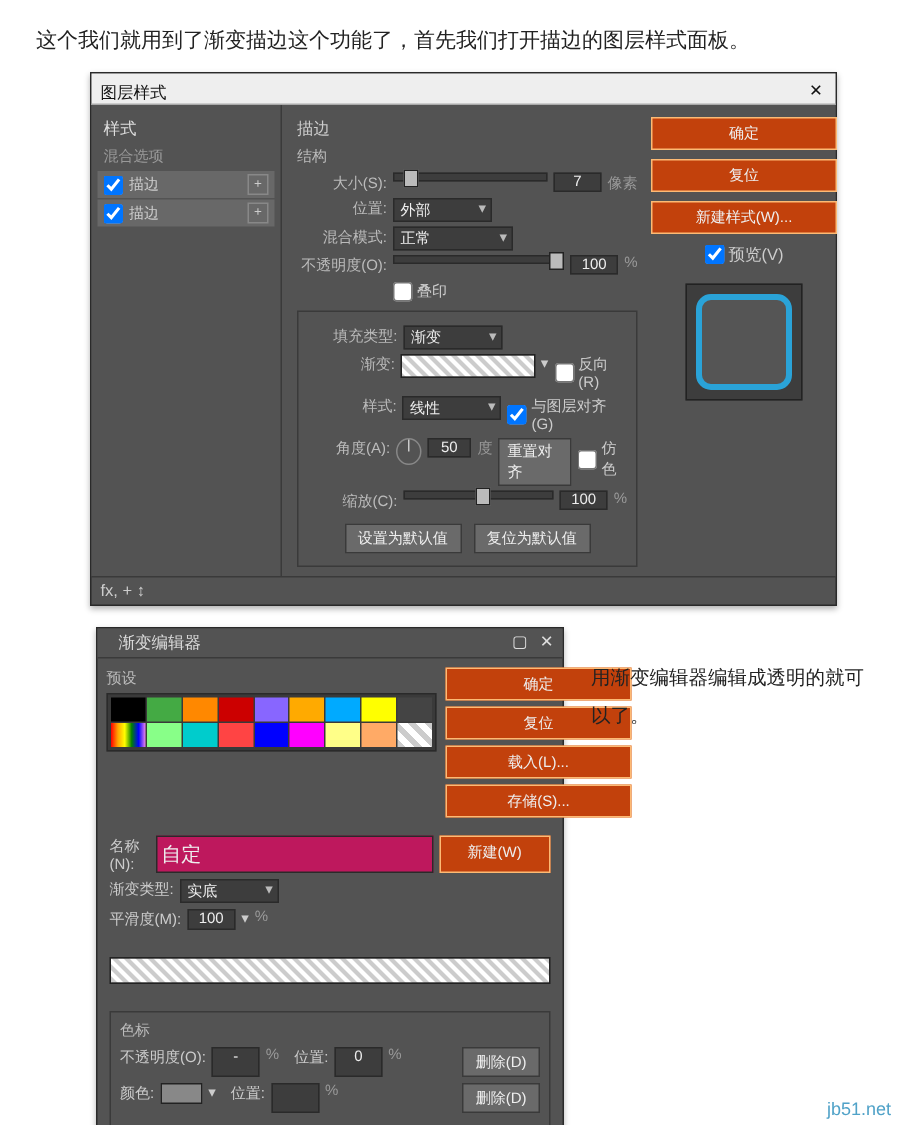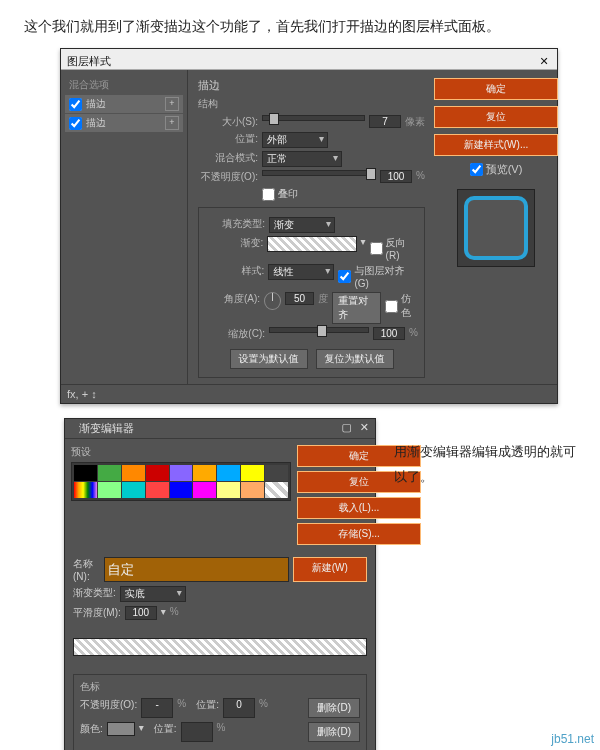--- a/index.html
+++ b/index.html
@@ -43,40 +43,41 @@
 .tb2 .sp{flex:1}
 .tb2 span{margin-left:8px}
 .d2body{display:flex;padding:6px}
 .presets{flex:1}
 .plabel{font-size:10px;margin-bottom:3px;color:#bbb}
 .swg{display:grid;grid-template-columns:repeat(9,1fr);gap:1px;border:1px solid #2a2a2a;padding:2px;background:#3a3a3a}
 .sw{height:16px}
 .r2col{width:72px;display:flex;flex-direction:column;gap:4px;margin-left:6px}
 .lower{padding:2px 8px 8px}
 .lrow{display:flex;gap:4px;margin:4px 0;font-size:10px}
-.txtin{background:#a16207;border:1px solid #2a2a2a;color:#eee;padding:1px 3px}
+.txtin{background:#be185d;border:1px solid #2a2a2a;color:#eee;padding:1px 3px}
 .bar{height:16px;border:1px solid #222;background:linear-gradient(45deg,#ccc 25%,#fff 25%,#fff 50%,#ccc 50%,#ccc 75%,#fff 75%);background-size:8px 8px;margin:6px 0}
 .stops{height:8px;position:relative}
 .fs2{border:1px solid #3a3a3a;padding:5px 6px;margin-top:4px}
 .caption{font-size:13px;color:#222;margin-top:22px;line-height:1.9}
 .wm{position:fixed;right:6px;bottom:4px;color:#50a2c8;font-size:12px}
 </style>
 </head>
 <body>
 
 <div class="intro">这个我们就用到了渐变描边这个功能了，首先我们打开描边的图层样式面板。</div>
 
 <div class="dialog">
   <div class="titlebar">
     <span>图层样式</span>
     <span class="sp"></span>
     <span class="closeb">✕</span>
   </div>
   <div class="dbody">
     <div class="styles">
+      <div class="sh">样式</div>
       <div class="blend">混合选项</div>
       <div class="srow">
         <input type="checkbox" checked="" style="">
         <span>描边</span>
         <span class="pl">+</span>
       </div>
       <div class="srow">
         <input type="checkbox" checked="" style="">
         <span>描边</span>
         <span class="pl">+</span>

